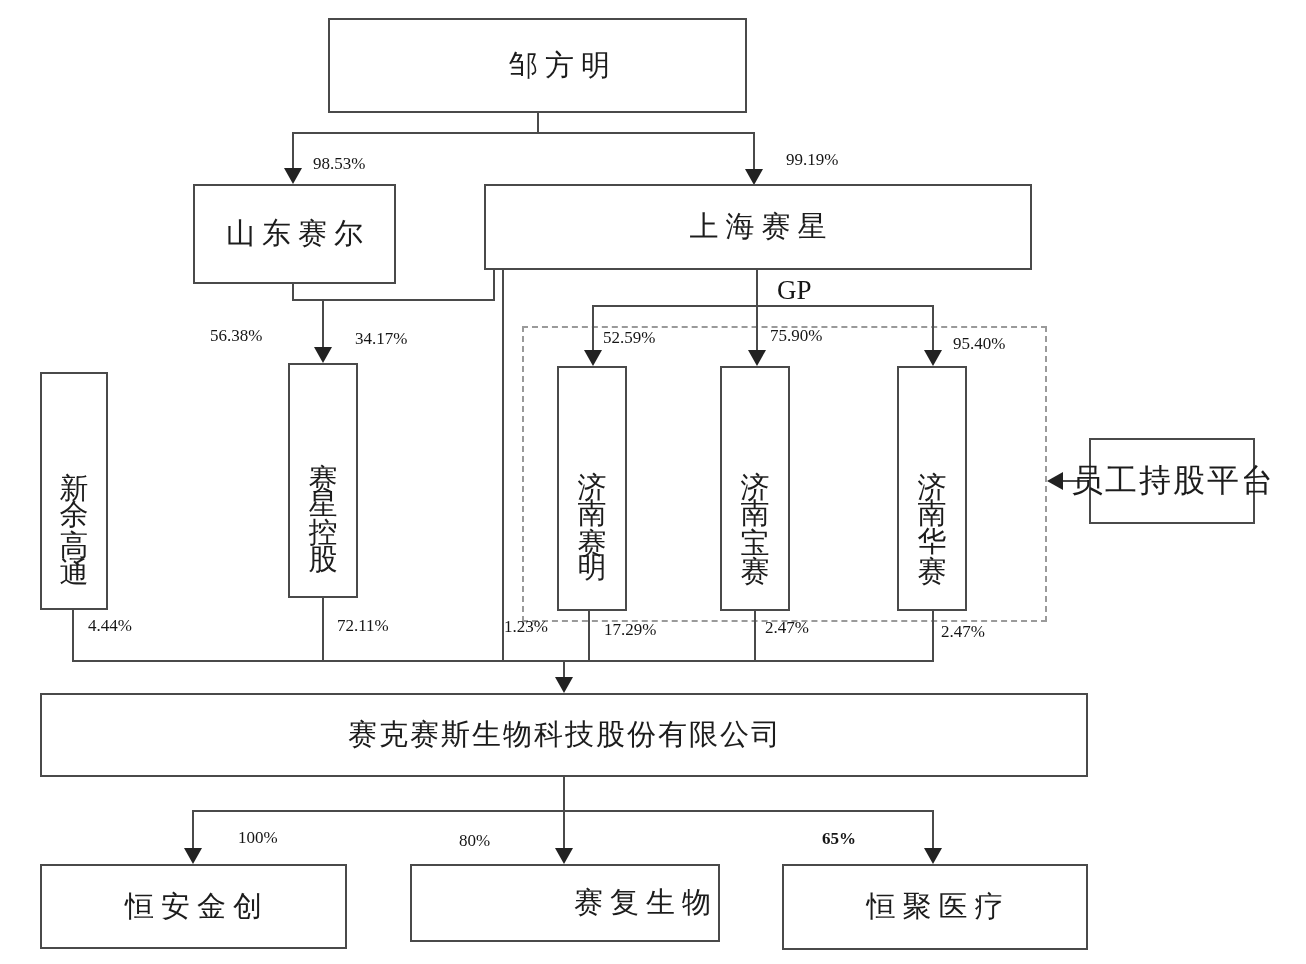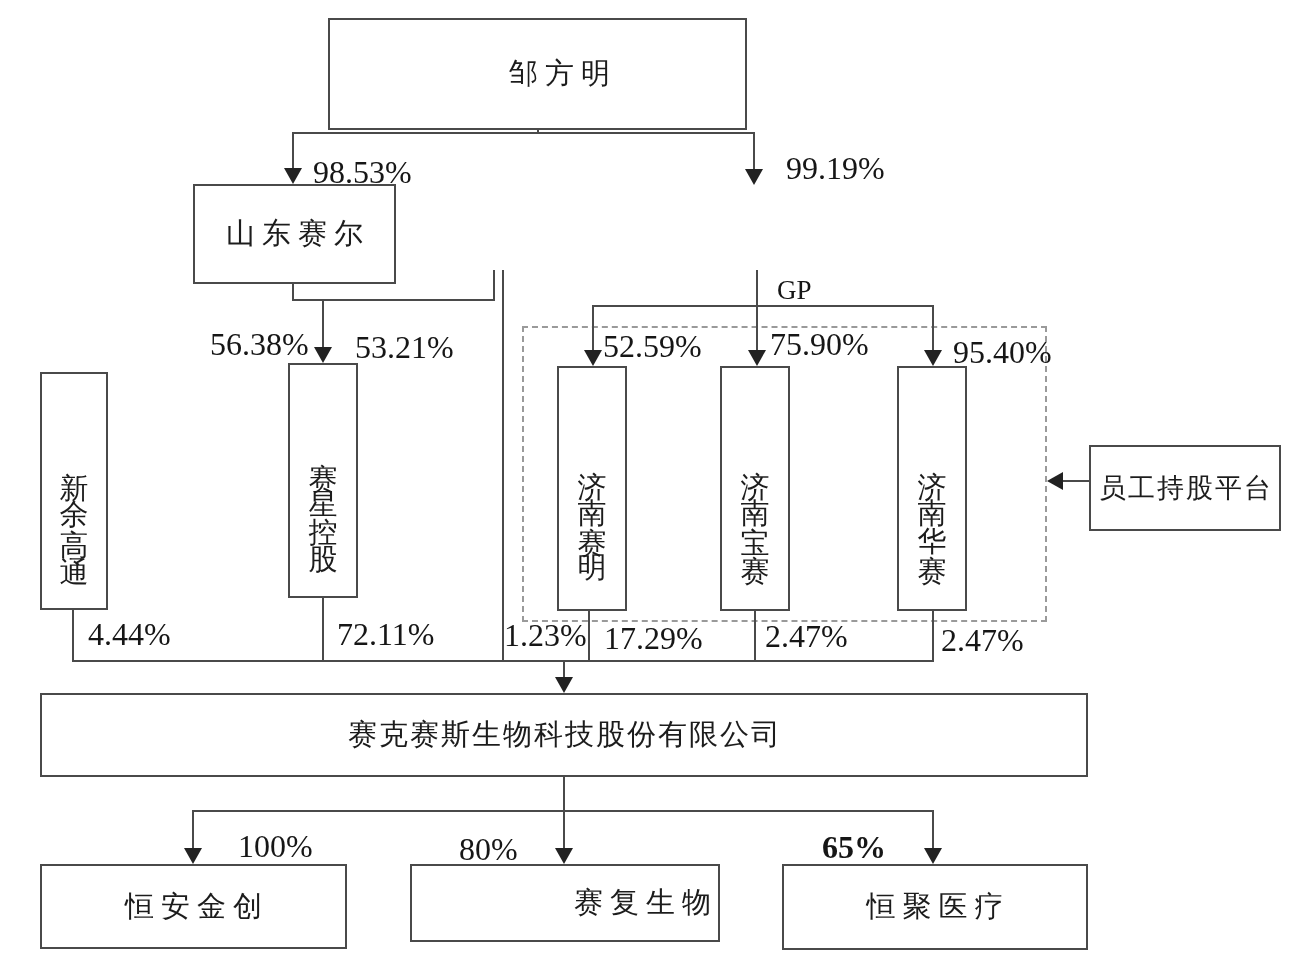--- a/index.html
+++ b/index.html
@@ -49,21 +49,21 @@
     border-top: 16px solid #222222;
   }
   .arr-l {
     position: absolute; width: 0; height: 0; z-index: 2;
     border-top: 9px solid transparent;
     border-bottom: 9px solid transparent;
     border-right: 16px solid #222222;
   }
   .lbl {
     position: absolute;
-    font-size: 32px;
+    font-size: 17px;
     color: #161616;
     white-space: nowrap;
     z-index: 4;
     line-height: 1.1;
   }
   .lbl.gp { font-size: 27px; }
 </style>
 </head>
 <body>
 
@@ -109,28 +109,31 @@
 
   <div class="vline" style="left:563px; top:777px; height:35px;"></div>
   <div class="hline" style="left:192px; top:810px; width:742px;"></div>
   <div class="vline" style="left:192px; top:810px; height:40px;"></div>
   <div class="arr-d" style="left:184px; top:848px;"></div>
   <div class="vline" style="left:563px; top:810px; height:40px;"></div>
   <div class="arr-d" style="left:555px; top:848px;"></div>
   <div class="vline" style="left:932px; top:810px; height:40px;"></div>
   <div class="arr-d" style="left:924px; top:848px;"></div>
 
-  <div class="box" style="left:328px; top:18px; width:419px; height:112px;padding-left:44px;">
+  <div class="box" style="left:328px; top:18px; width:419px; height:95px;padding-left:44px;">
     <span class="htext">邹方明</span>
   </div>
 
   <div class="box" style="left:193px; top:184px; width:203px; height:100px;">
     <span class="htext">山东赛尔</span>
   </div>
 
+  <div class="box" style="left:484px; top:184px; width:548px; height:86px;">
+    <span class="htext">上海赛星</span>
+  </div>
 
   <div class="box" style="left:40px; top:372px; width:68px; height:238px;">
     <span class="vtext">新余高通</span>
   </div>
 
   <div class="box" style="left:288px; top:363px; width:70px; height:235px;">
     <span class="vtext">赛星控股</span>
   </div>
 
   <div class="box" style="left:557px; top:366px; width:70px; height:245px;">
@@ -138,21 +141,21 @@
   </div>
 
   <div class="box" style="left:720px; top:366px; width:70px; height:245px;">
     <span class="vtext">济南宝赛</span>
   </div>
 
   <div class="box" style="left:897px; top:366px; width:70px; height:245px;">
     <span class="vtext">济南华赛</span>
   </div>
 
-  <div class="box" style="left:1089px; top:438px; width:192px; height:86px; font-size:27px;margin-top:7px;">
+  <div class="box" style="left:1089px; top:438px; width:166px; height:86px; font-size:32px;">
     <span class="htext tight">员工持股平台</span>
   </div>
 
   <div class="box" style="left:40px; top:693px; width:1048px; height:84px;">
     <span class="htext tight">赛克赛斯生物科技股份有限公司</span>
   </div>
 
   <div class="box" style="left:40px; top:864px; width:307px; height:85px;">
     <span class="htext">恒安金创</span>
   </div>
@@ -161,21 +164,21 @@
     <span class="htext">赛复生物</span>
   </div>
 
   <div class="box" style="left:782px; top:864px; width:306px; height:86px;">
     <span class="htext">恒聚医疗</span>
   </div>
 
   <div class="lbl" style="left:313px; top:155px;">98.53%</div>
   <div class="lbl" style="left:786px; top:151px;">99.19%</div>
   <div class="lbl" style="left:210px; top:327px;">56.38%</div>
-  <div class="lbl" style="left:355px; top:330px;">53.21%</div>
+  <div class="lbl" style="left:355px; top:330px;">34.17%</div>
   <div class="lbl gp" style="left:777px; top:276px;">GP</div>
   <div class="lbl" style="left:603px; top:329px;">52.59%</div>
   <div class="lbl" style="left:770px; top:327px;">75.90%</div>
   <div class="lbl" style="left:953px; top:335px;">95.40%</div>
   <div class="lbl" style="left:88px; top:617px;">4.44%</div>
   <div class="lbl" style="left:337px; top:617px;">72.11%</div>
   <div class="lbl" style="left:504px; top:618px;">1.23%</div>
   <div class="lbl" style="left:604px; top:621px;">17.29%</div>
   <div class="lbl" style="left:765px; top:619px;">2.47%</div>
   <div class="lbl" style="left:941px; top:623px;">2.47%</div>

